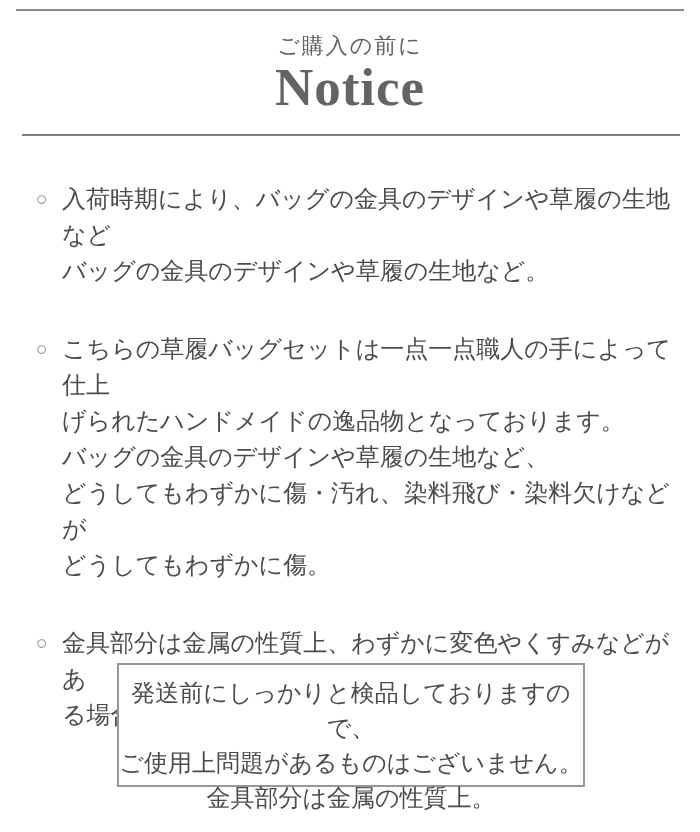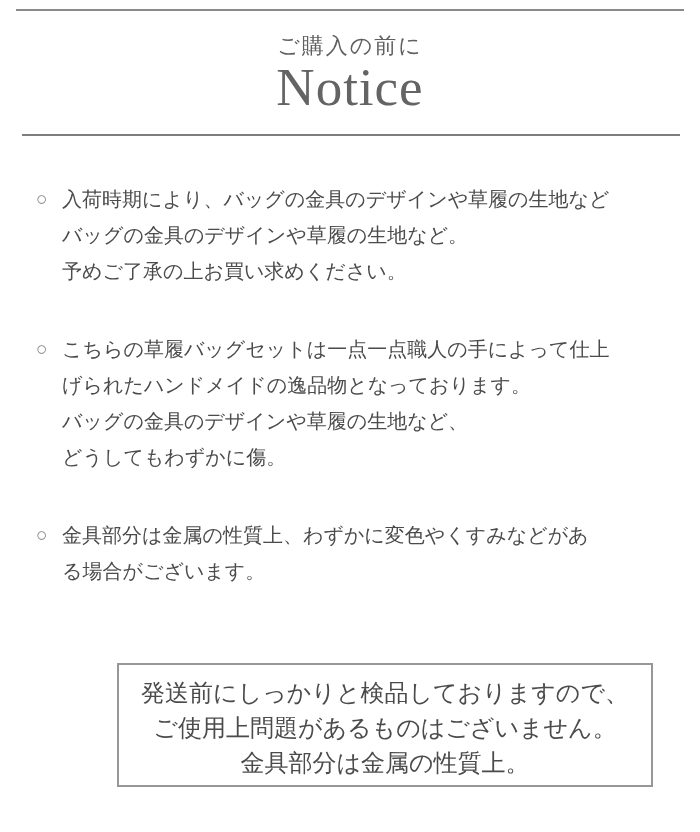--- a/index.html
+++ b/index.html
@@ -43,21 +43,21 @@
     color: #5f5f5f;
   }
   .header-title {
     position: absolute;
     top: 57px;
     left: 0;
     right: 0;
     text-align: center;
     font-family: "Liberation Serif", "DejaVu Serif", serif;
     font-size: 53px;
-    font-weight: 400;
+    font-weight: 700;
     letter-spacing: 1px;
     color: #646464;
   }
   .notices {
     position: absolute;
     top: 181px;
     left: 36px;
     right: 26px;
   }
   .notice {
@@ -67,29 +67,29 @@
   .notice:last-child { margin-bottom: 0; }
   .bullet {
     flex: none;
     width: 26px;
     font-size: 19px;
     line-height: 36px;
     color: #828282;
   }
   .notice-lines {
     flex: 1;
-    font-size: 20px;
+    font-size: 24px;
     line-height: 36px;
     color: #4b4b4b;
   }
   .assurance-box {
     position: absolute;
     top: 663px;
     left: 117px;
-    width: 536px;
+    width: 468px;
     height: 124px;
     box-sizing: border-box;
     border: 2px solid #979797;
     background: #ffffff;
     text-align: center;
     padding-top: 10px;
     font-size: 24px;
     line-height: 35px;
     color: #4b4b4b;
   }
@@ -107,30 +107,30 @@
 
   <div class="rule rule-header"></div>
 
   <section class="notices">
 
     <div class="notice">
       <span class="bullet">○</span>
       <div class="notice-lines">
         <div>入荷時期により、バッグの金具のデザインや草履の生地など</div>
         <div>バッグの金具のデザインや草履の生地など。</div>
-        <div>予めご了承の上お買い求めください。</div>
       </div>
     </div>
 
     <div class="notice">
       <span class="bullet">○</span>
       <div class="notice-lines">
         <div>こちらの草履バッグセットは一点一点職人の手によって仕上</div>
         <div>げられたハンドメイドの逸品物となっております。</div>
         <div>バッグの金具のデザインや草履の生地など、</div>
+        <div>どうしてもわずかに傷・汚れ、染料飛び・染料欠けなどが</div>
         <div>どうしてもわずかに傷。</div>
       </div>
     </div>
 
     <div class="notice">
       <span class="bullet">○</span>
       <div class="notice-lines">
         <div>金具部分は金属の性質上、わずかに変色やくすみなどがあ</div>
         <div>る場合がございます。</div>
       </div>

